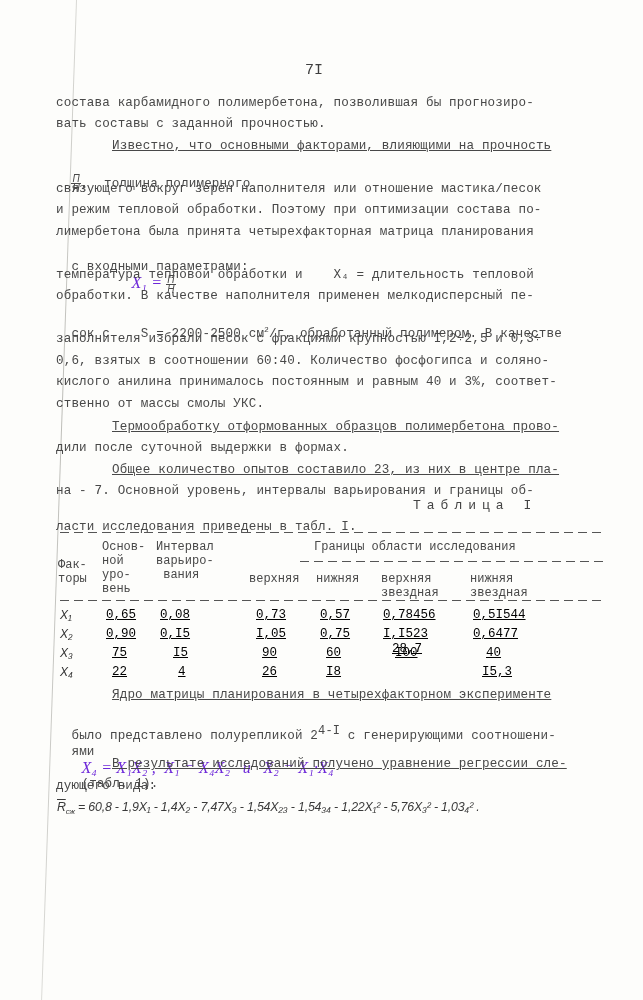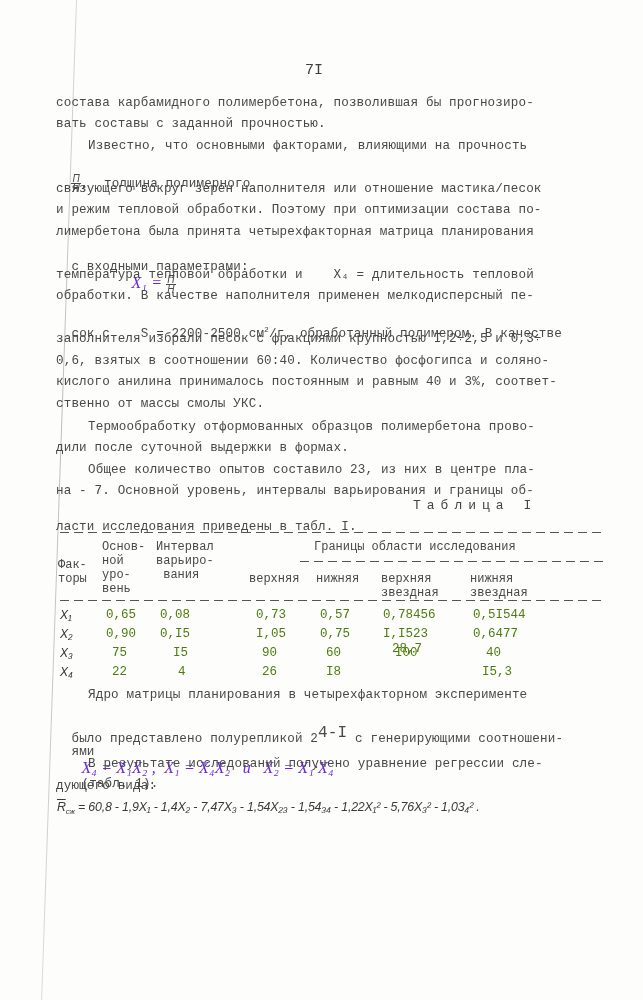--- a/index.html
+++ b/index.html
@@ -16,21 +16,21 @@
     transform: skewX(-2deg); transform-origin: top left;
   }
   .page-num {
     position: absolute; top: 62px; left: 305px;
     font-size: 15px; color: #3e3e3e;
   }
   .line {
     position: absolute; left: 56px; white-space: pre;
     font-size: 12.6px; letter-spacing: 0.15px; color: #484848;
   }
-  .indent { left: 88px; }
+  .indent { left: 112px; text-decoration: underline; }
   .math {
     font-family: Liberation Serif, serif;
     font-style: italic; font-size: 16px; color: #6d28d9;
   }
   .frac {
     display: inline-block; vertical-align: middle; text-align: center;
     font-family: "Liberation Sans", sans-serif; font-style: italic; font-size: 10px; line-height: 9px;
   }
   .frac .num { display: block; border-bottom: 1px solid #4a4a4a; padding: 0 1px; }
   .frac .den { display: block; }
@@ -41,21 +41,21 @@
   }
   .dash.short { left: 300px; width: 305px; }
   .tbl-title {
     position: absolute; top: 496px; left: 413px;
     font-size: 13px; letter-spacing: 6px; color: #444;
   }
   .th {
     position: absolute; font-size: 12px; line-height: 14px; white-space: pre; color: #484848;
   }
   .td {
-    position: absolute; font-size: 12.5px; white-space: pre; color: #4d7c0f;
+    position: absolute; font-size: 12.5px; white-space: pre; color: #000000; text-decoration: underline;
   }
   .rowlabel {
     position: absolute; left: 60px;
     font-family: "Liberation Sans", sans-serif; font-style: italic; font-size: 12px; color: #333;
   }
   .formula {
     position: absolute; top: 800px; left: 57px; white-space: nowrap;
     font-family: "Liberation Sans", "DejaVu Sans", sans-serif;
     font-style: italic; font-size: 12.4px; color: #3a3a3a; letter-spacing: -0.2px;
   }
@@ -160,21 +160,21 @@
     <div class="td" style="top:665px;left:178px">4</div>
     <div class="td" style="top:665px;left:262px">26</div>
     <div class="td" style="top:665px;left:326px">I8</div>
     <div class="td" style="top:642px;left:392px">28,7</div>
     <div class="td" style="top:665px;left:482px">I5,3</div>
   </div>
 </div>
 
 <div class="line indent" style="top:688px">Ядро матрицы планирования в четырехфакторном эксперименте</div>
 <div class="line" style="top:710px">
-  <span>было представлено полурепликой 2</span><sup style="font-size:16px">4-I</sup><span> с генерирующими соотношени-</span>
+  <span>было представлено полурепликой 2</span><sup style="font-size:12px">4-I</sup><span> с генерирующими соотношени-</span>
 </div>
 <div class="line" style="top:731px">
   <span>ями</span>
   <span class="math" style="margin-left:10px">X₄ = X₁X₂ ,  X₁ = X₄X₂   и   X₂ = X₁·X₄</span>
   <span style="margin-left:10px">(табл. 1).</span>
 </div>
 
 <div class="line indent" style="top:757px">В результате исследований получено уравнение регрессии сле-</div>
 <div class="line" style="top:779px">дующего вида:</div>
 

